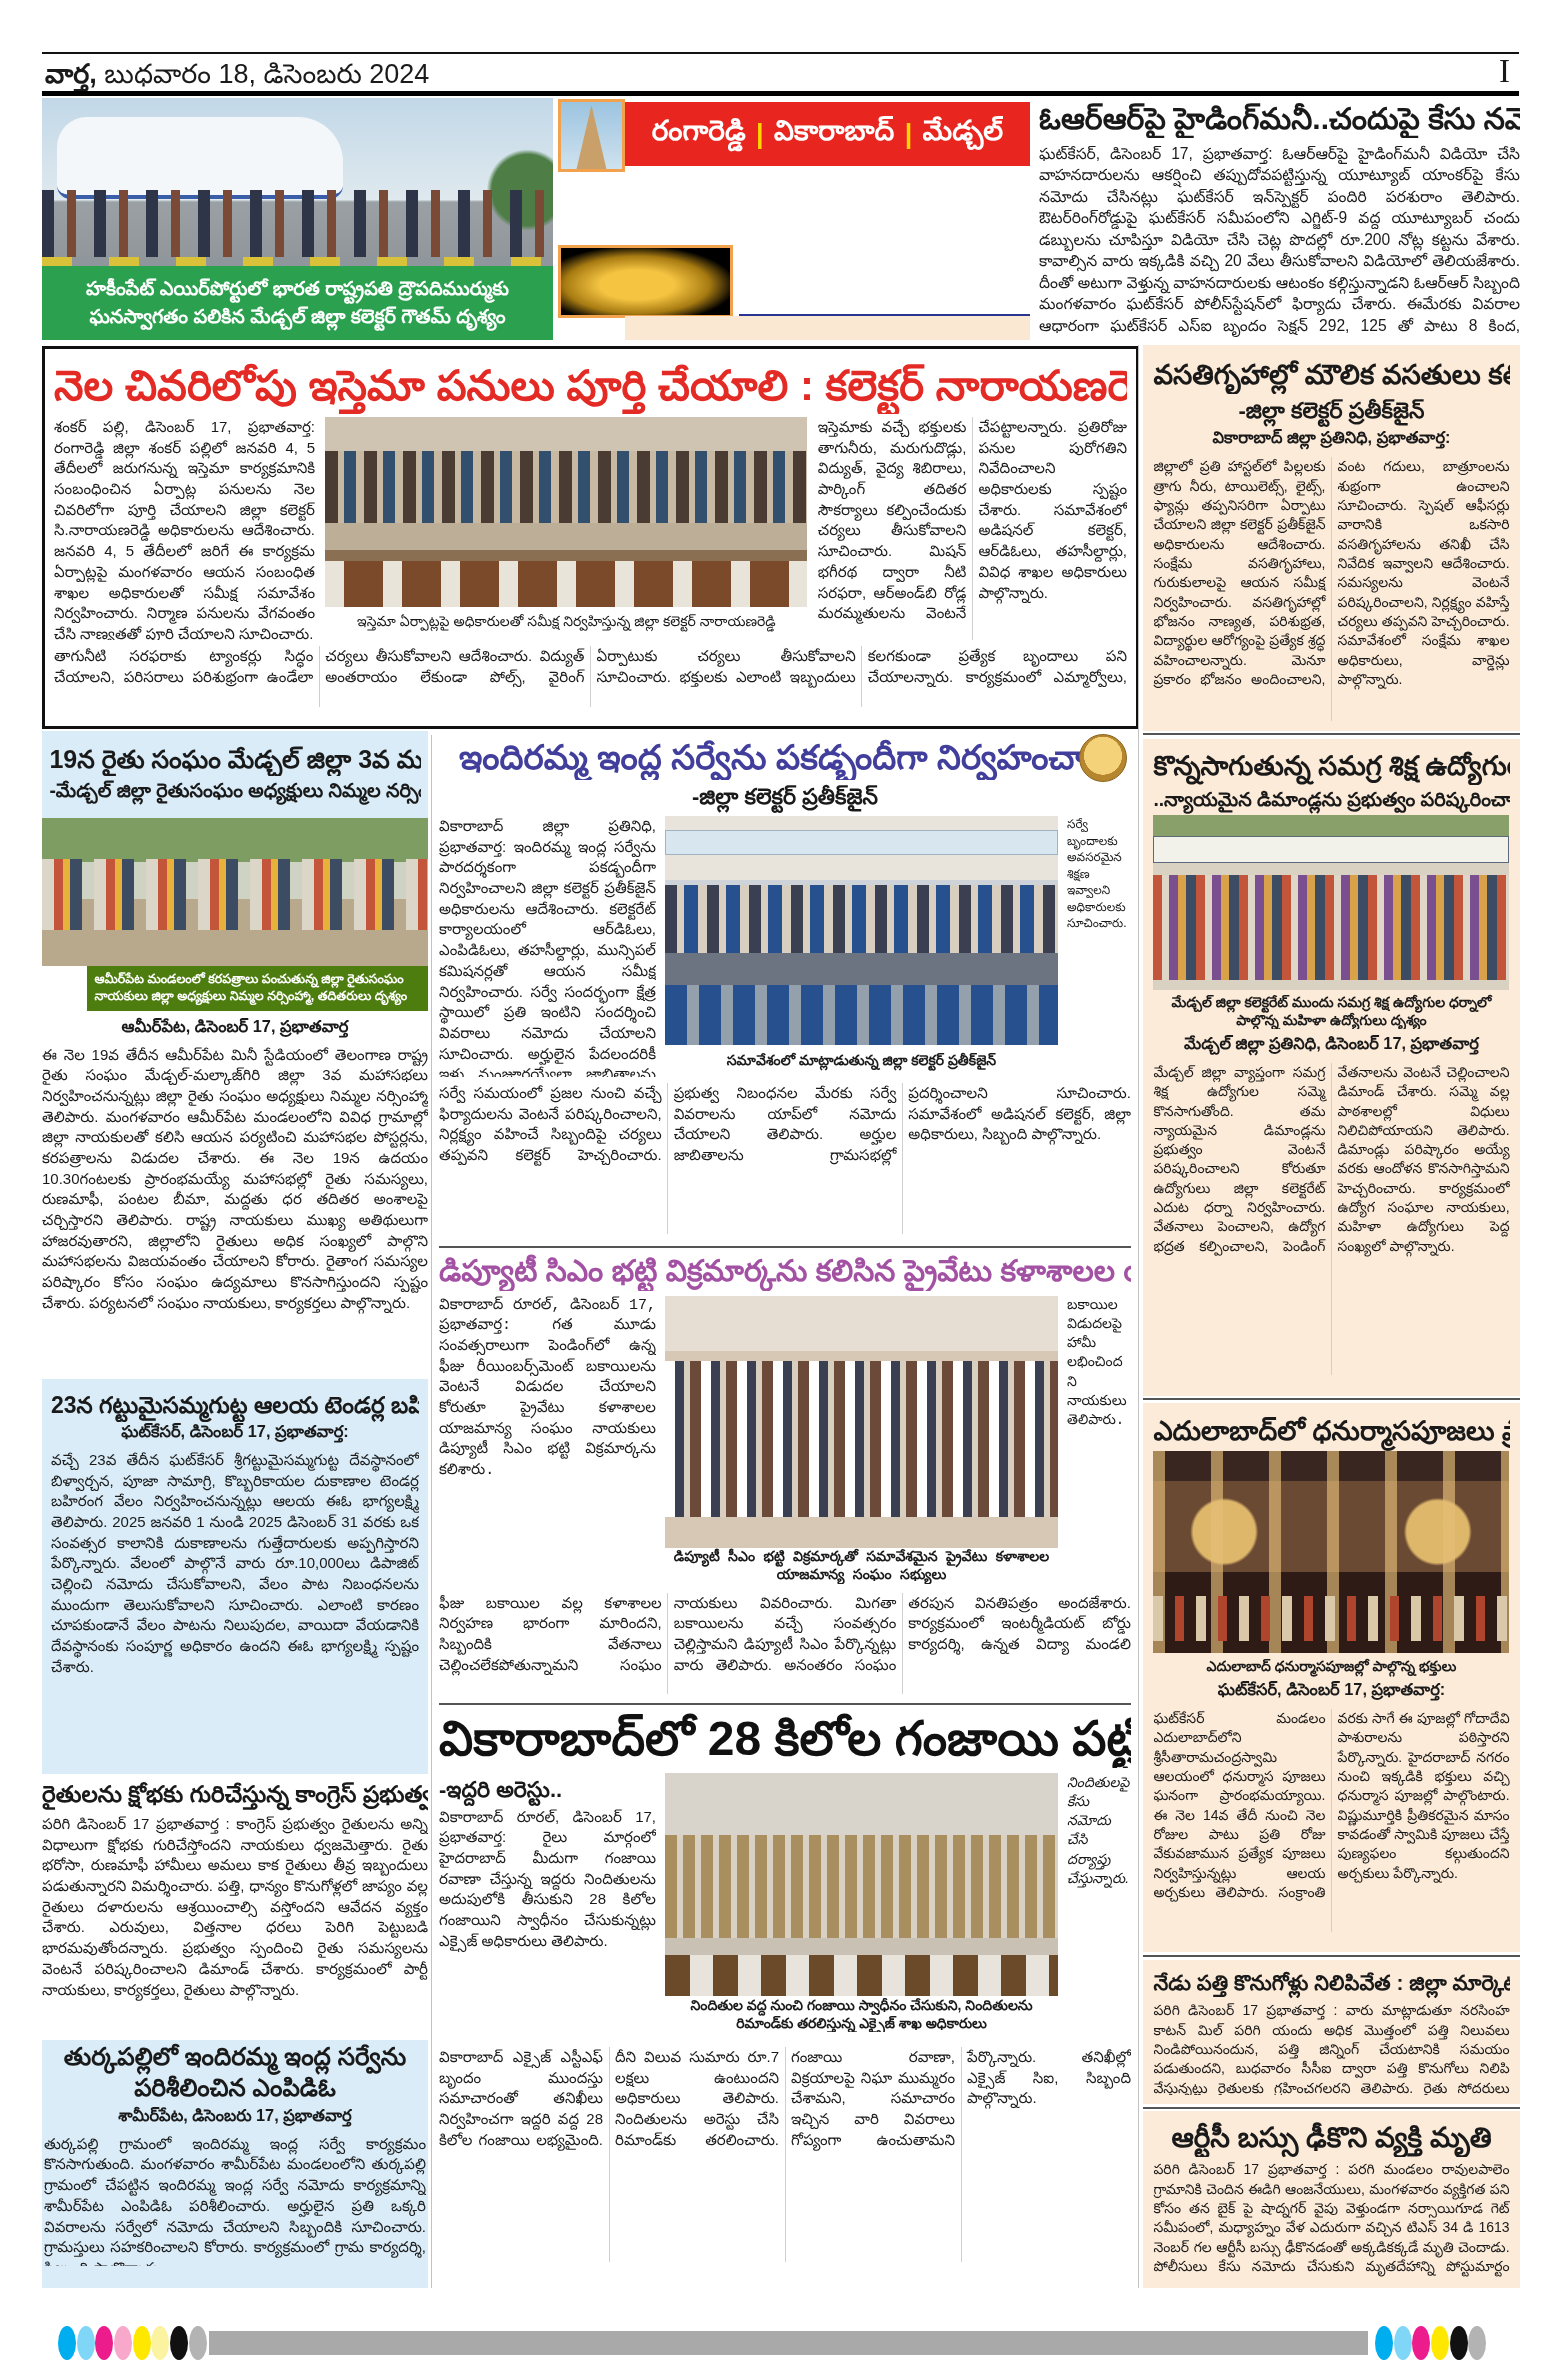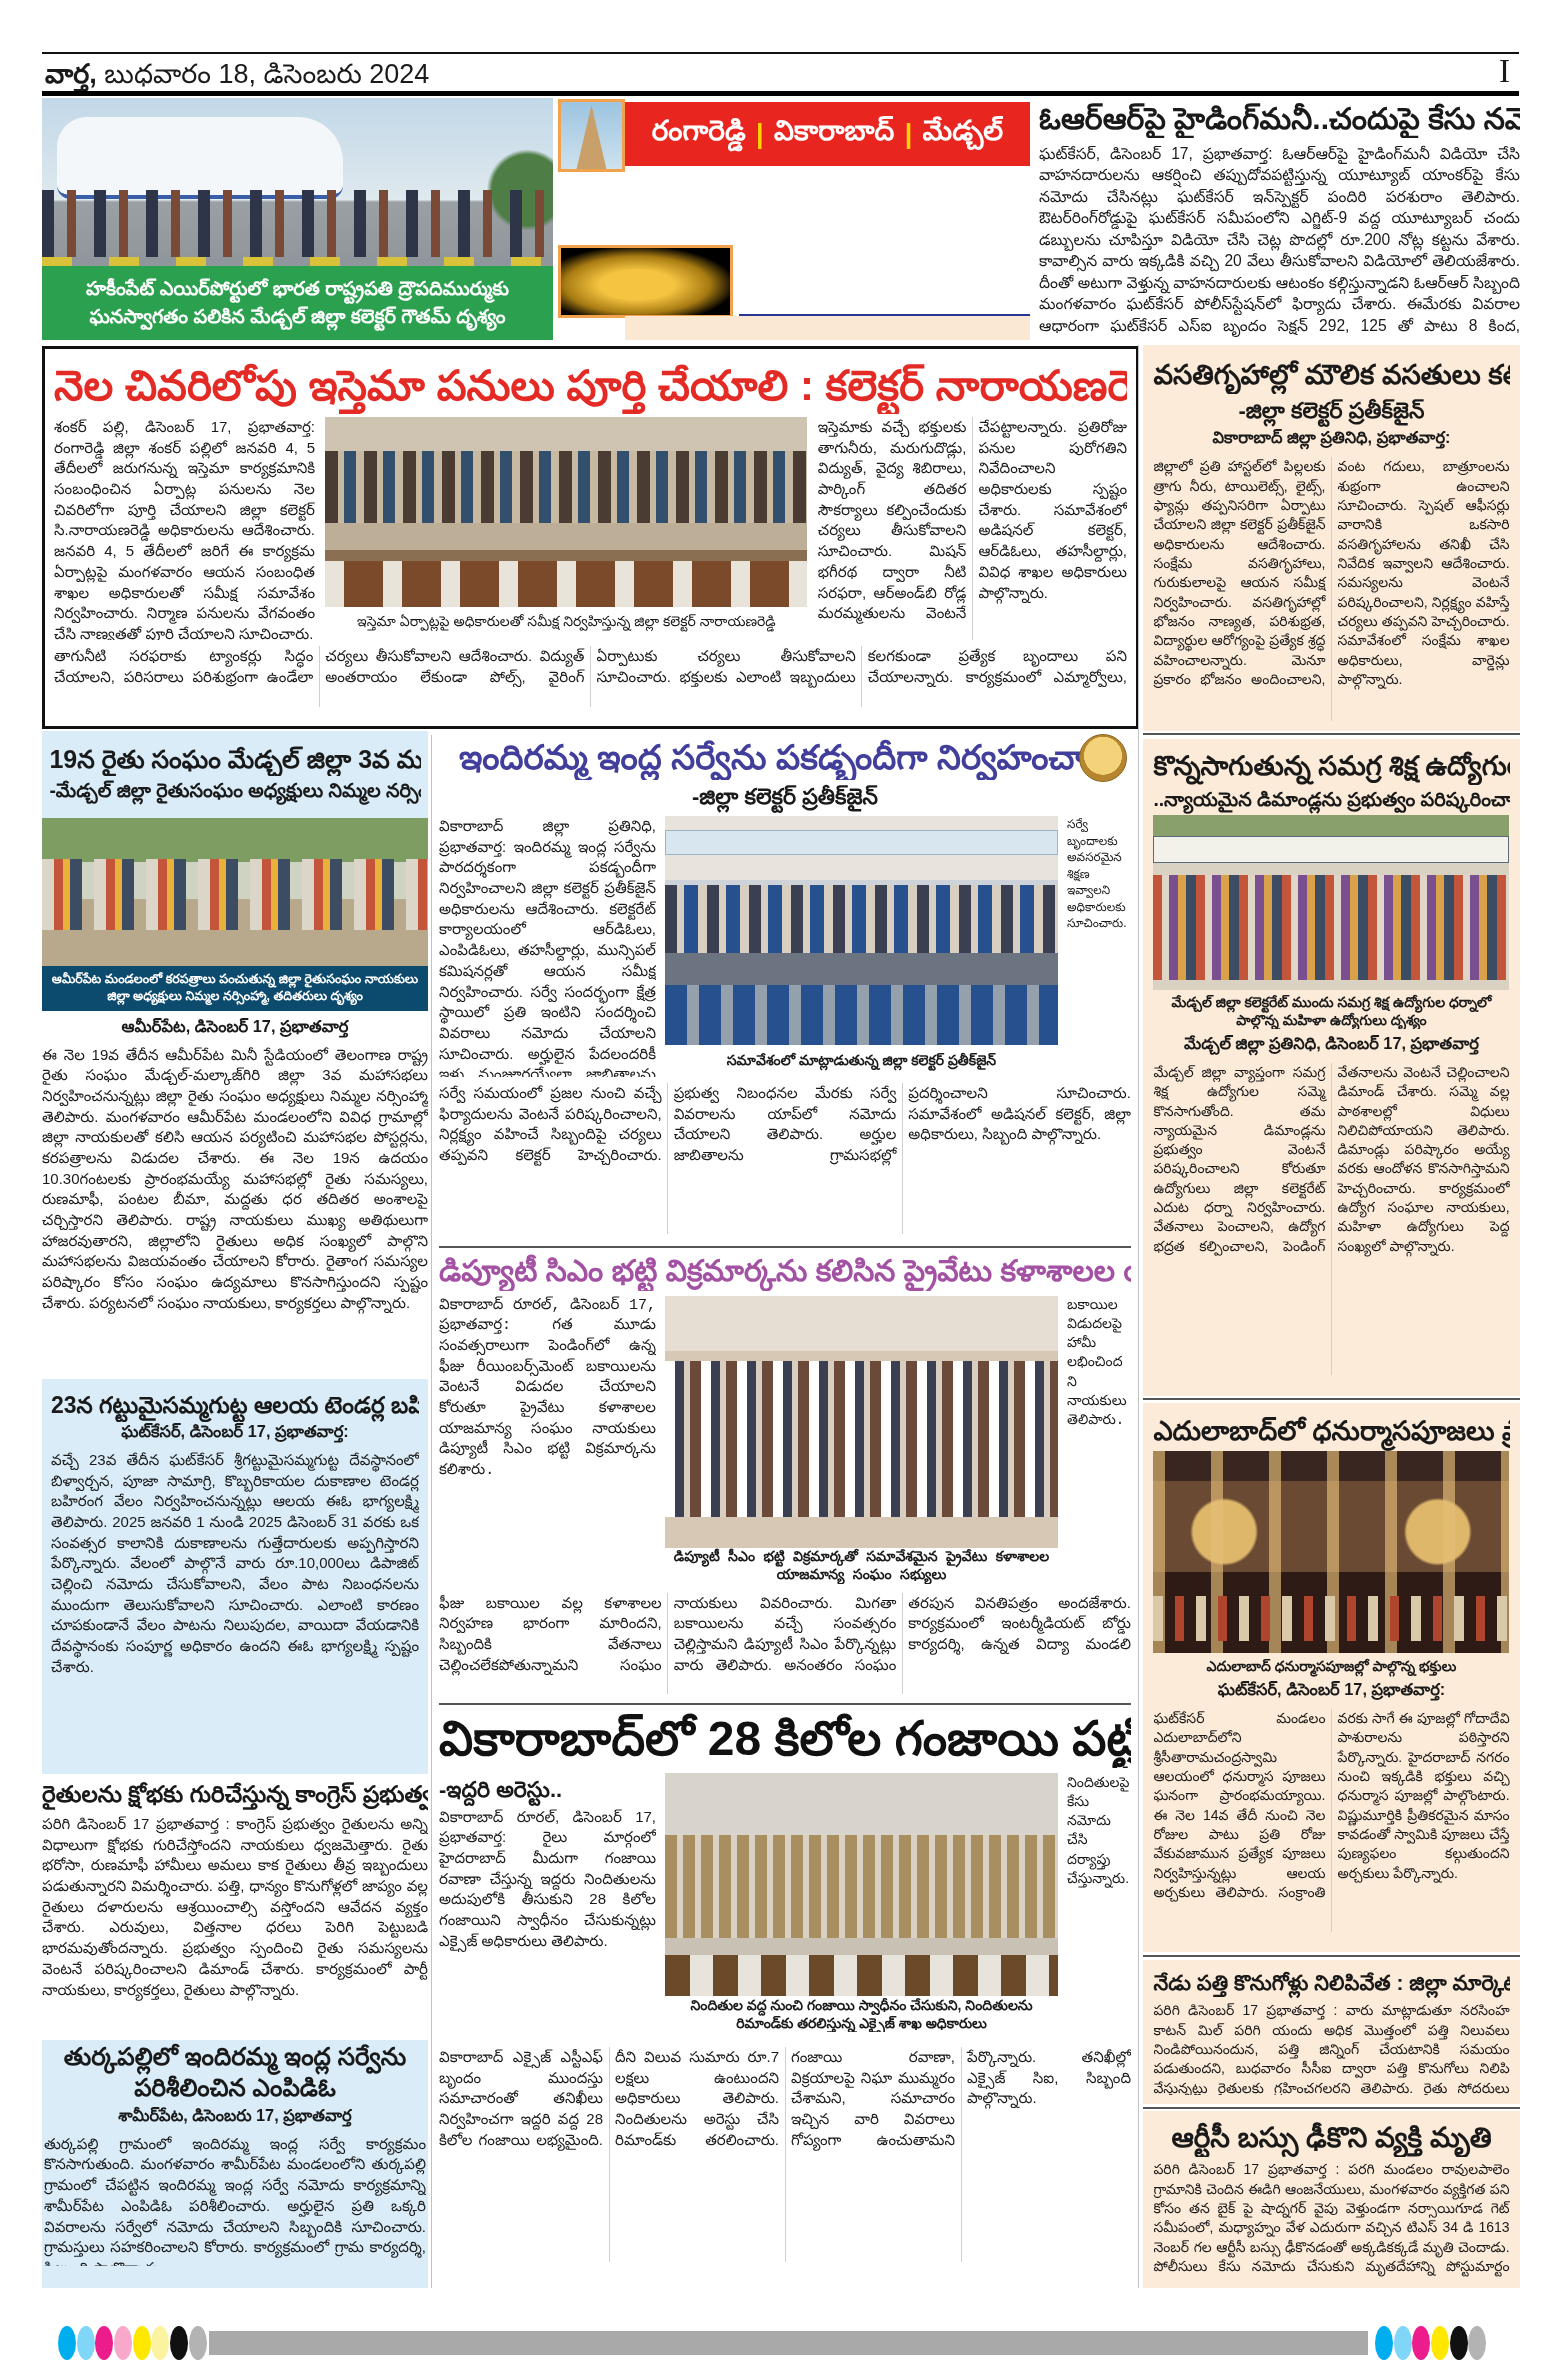--- a/index.html
+++ b/index.html
@@ -10,21 +10,21 @@
   .ctr{text-align:center;}
   .one{white-space:nowrap;overflow:hidden;}
   .clip{overflow:hidden;}
   .bodytxt{font-size:15px;line-height:1.38;text-align:justify;overflow:hidden;word-break:break-word;}
   .cols2{column-count:2;column-gap:12px;column-rule:0.7px solid #cfcfcf;}
   .cols3{column-count:3;column-gap:12px;column-rule:0.7px solid #cfcfcf;}
   .cols4{column-count:4;column-gap:12px;column-rule:0.7px solid #cfcfcf;}
   .photo{position:relative;overflow:hidden;}
   .strip{position:absolute;left:0;right:0;}
   .cap{font-size:14px;line-height:1.3;}
-  .capbox{background:#0c4a6e;color:#fff;font-weight:bold;font-size:12.6px;line-height:1.35;padding:4.5px 7.4px;text-align:center;overflow:hidden;}
+  .capbox{background:#4d7c0f;color:#fff;font-weight:bold;font-size:12.6px;line-height:1.35;padding:4.5px 7.4px;overflow:hidden;margin-left:45px;}
   .dateline{font-weight:bold;font-size:16.3px;text-align:center;overflow:hidden;white-space:nowrap;}
   .vline{width:0.7px;background:#c2c2c2;}
   .hline{height:1.5px;background:#555;}
   .peach{background:#fdebd9;}
   .lblue{background:#d9ecf7;}
   .ell{width:18px;height:34px;border-radius:50%;margin-right:0.7px;display:inline-block;}
 </style>
 </head>
 <body>
 
@@ -173,21 +173,21 @@
         <div class="b one" style="font-size:22px;height:34px;line-height:34px;">-ఇద్దరి అరెస్టు..</div>
         <div class="bodytxt" style="height:230px;">వికారాబాద్ రూరల్, డిసెంబర్ 17, ప్రభాతవార్త: రైలు మార్గంలో హైదరాబాద్ మీదుగా గంజాయి రవాణా చేస్తున్న ఇద్దరు నిందితులను అదుపులోకి తీసుకుని 28 కిలోల గంజాయిని స్వాధీనం చేసుకున్నట్లు ఎక్సైజ్ అధికారులు తెలిపారు.</div>
       </div>
       <div style="width:393px;">
         <div class="photo" style="width:393px;height:223px;background:linear-gradient(180deg,#d8d4cc 0 32%,#c9c2b4 32% 100%);">
           <div class="strip" style="top:28%;height:46%;background:repeating-linear-gradient(90deg,#a98f5f 0 12px,#d9d2c4 12px 18px);"></div>
           <div class="strip" style="bottom:0;height:18%;background:repeating-linear-gradient(90deg,#6b4a2a 0 25px,#e8e4dc 25px 48px);"></div>
         </div>
         <div class="cap b ctr clip" style="max-height:39px;">నిందితుల వద్ద నుంచి గంజాయి స్వాధీనం చేసుకుని, నిందితులను రిమాండ్‌కు తరలిస్తున్న ఎక్సైజ్ శాఖ అధికారులు</div>
       </div>
-      <div class="bodytxt" style="flex:1;height:267px;font-size:14px;">నిందితులపై కేసు నమోదు చేసి దర్యాప్తు చేస్తున్నారు.</div>
+      <div class="bodytxt" style="flex:1;height:267px;font-size:14px;font-style:italic;">నిందితులపై కేసు నమోదు చేసి దర్యాప్తు చేస్తున్నారు.</div>
     </div>
     <div class="bodytxt cols4 clip" style="margin-top:7.4px;height:215px;">వికారాబాద్ ఎక్సైజ్ ఎస్టీఎఫ్ బృందం ముందస్తు సమాచారంతో తనిఖీలు నిర్వహించగా ఇద్దరి వద్ద 28 కిలోల గంజాయి లభ్యమైంది. దీని విలువ సుమారు రూ.7 లక్షలు ఉంటుందని అధికారులు తెలిపారు. నిందితులను అరెస్టు చేసి రిమాండ్‌కు తరలించారు. గంజాయి రవాణా, విక్రయాలపై నిఘా ముమ్మరం చేశామని, సమాచారం ఇచ్చిన వారి వివరాలు గోప్యంగా ఉంచుతామని పేర్కొన్నారు. తనిఖీల్లో ఎక్సైజ్ సిఐ, సిబ్బంది పాల్గొన్నారు.</div>
   </div>
 
   <div class="abs peach" style="left:1143px;top:345px;width:377px;height:386px;padding:10.4px 10.4px;box-sizing:border-box;">
     <div class="b one ctr" style="font-size:27.5px;height:39px;line-height:39px;">వసతిగృహాల్లో మౌలిక వసతులు కల్పించాలి</div>
     <div class="b one ctr" style="font-size:22px;height:34px;line-height:34px;">-జిల్లా కలెక్టర్ ప్రతీక్‌జైన్</div>
     <div class="dateline">వికారాబాద్ జిల్లా ప్రతినిధి, ప్రభాతవార్త:</div>
     <div class="bodytxt cols2" style="margin-top:6px;height:264px;font-size:14px;">జిల్లాలో ప్రతి హాస్టల్‌లో పిల్లలకు త్రాగు నీరు, టాయిలెట్స్, లైట్స్, ఫ్యాన్లు తప్పనిసరిగా ఏర్పాటు చేయాలని జిల్లా కలెక్టర్ ప్రతీక్‌జైన్ అధికారులను ఆదేశించారు. సంక్షేమ వసతిగృహాలు, గురుకులాలపై ఆయన సమీక్ష నిర్వహించారు. వసతిగృహాల్లో భోజనం నాణ్యత, పరిశుభ్రత, విద్యార్థుల ఆరోగ్యంపై ప్రత్యేక శ్రద్ధ వహించాలన్నారు. మెనూ ప్రకారం భోజనం అందించాలని, వంట గదులు, బాత్రూంలను శుభ్రంగా ఉంచాలని సూచించారు. స్పెషల్ ఆఫీసర్లు వారానికి ఒకసారి వసతిగృహాలను తనిఖీ చేసి నివేదిక ఇవ్వాలని ఆదేశించారు. సమస్యలను వెంటనే పరిష్కరించాలని, నిర్లక్ష్యం వహిస్తే చర్యలు తప్పవని హెచ్చరించారు. సమావేశంలో సంక్షేమ శాఖల అధికారులు, వార్డెన్లు పాల్గొన్నారు.</div>
   </div>

